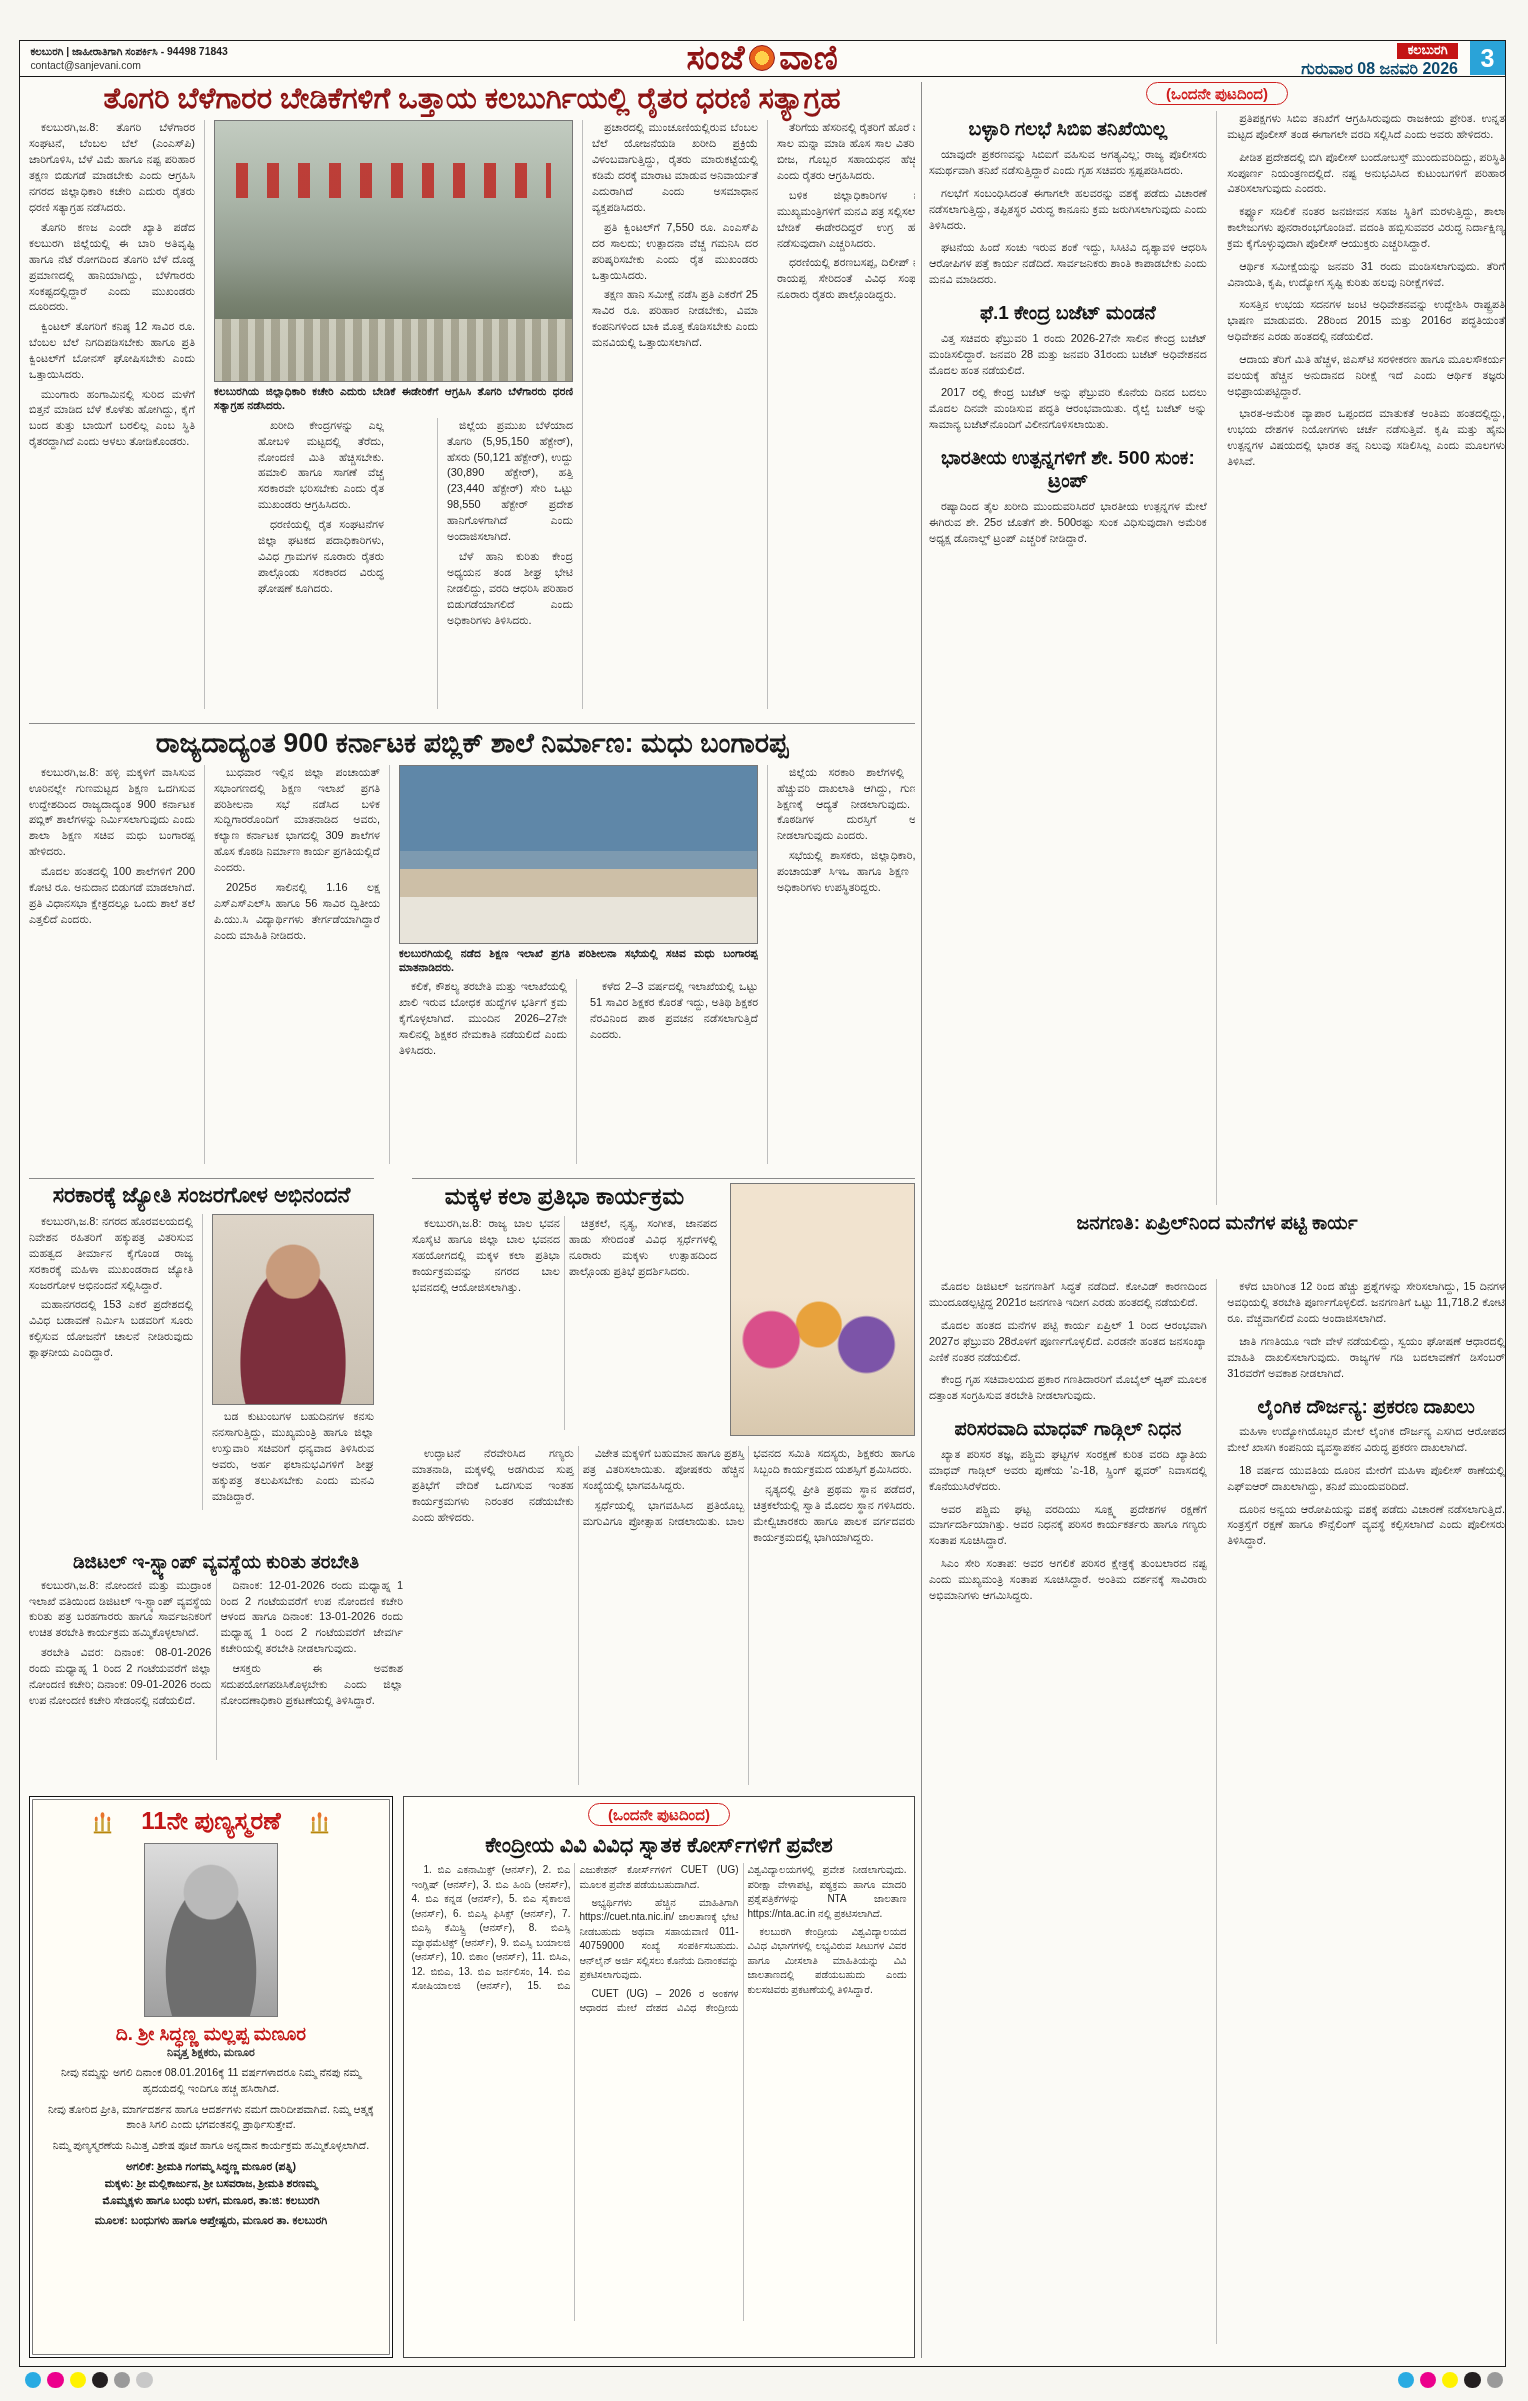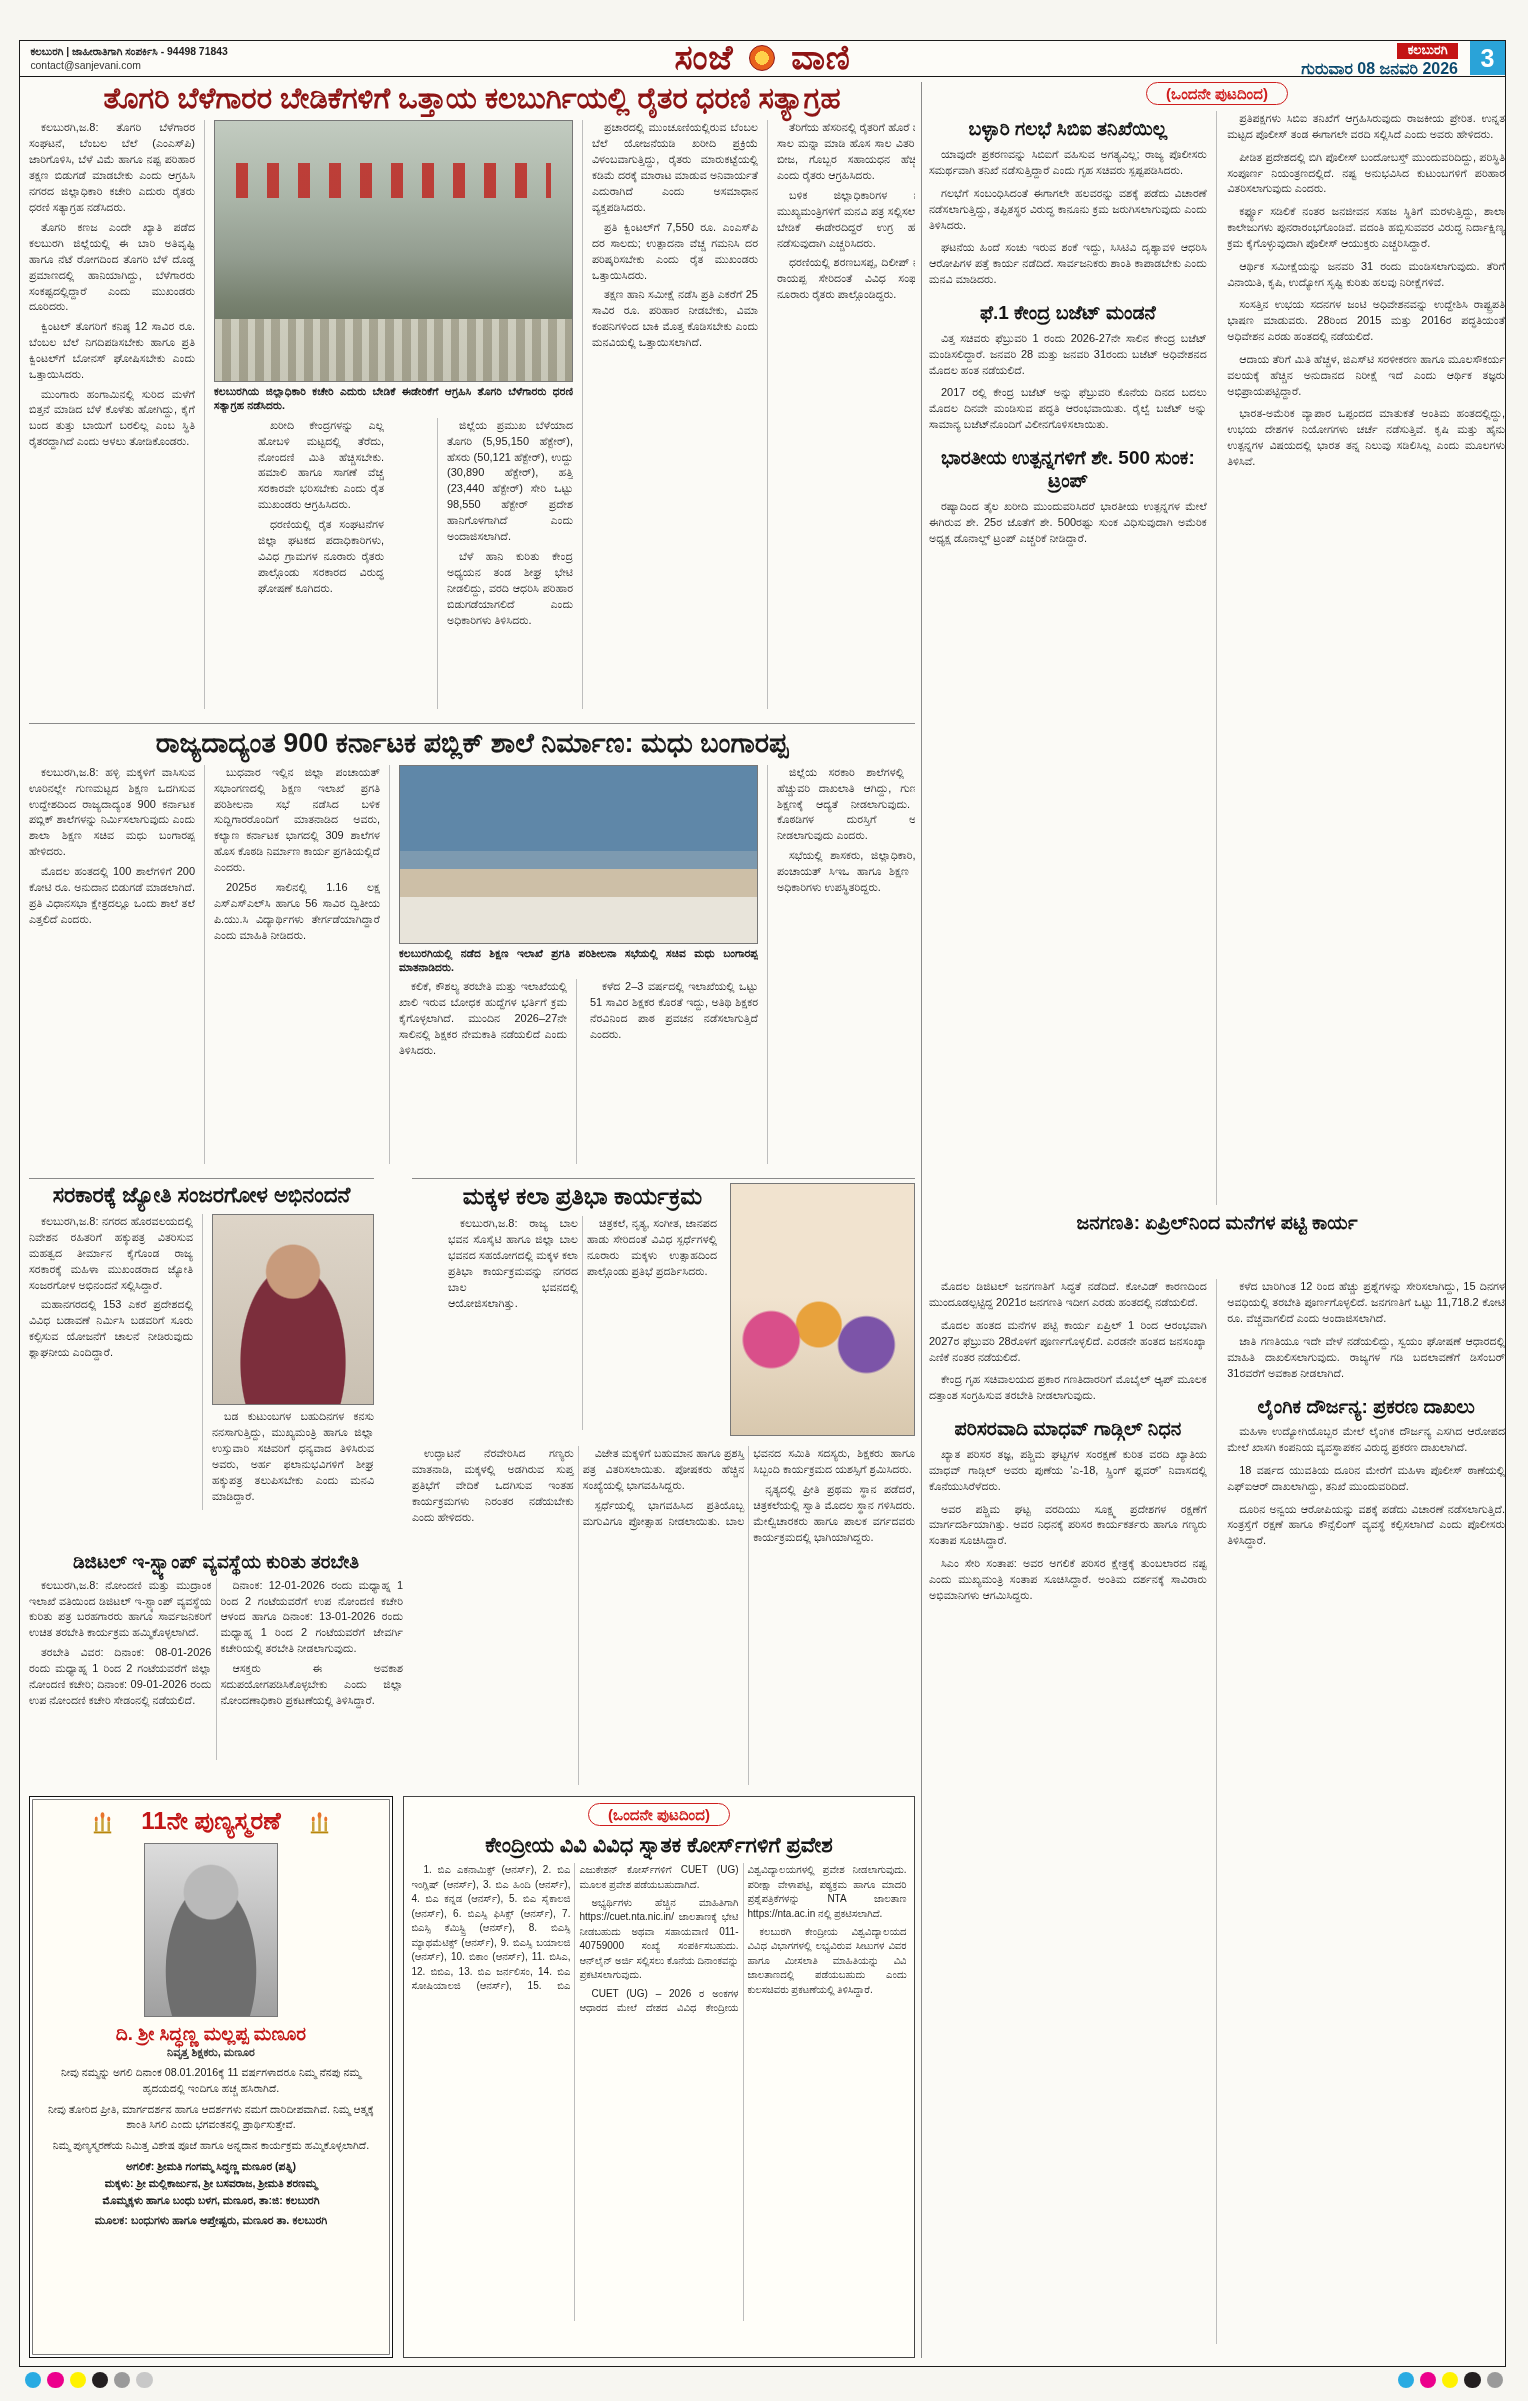--- a/index.html
+++ b/index.html
@@ -3,21 +3,21 @@
 <meta charset="utf-8">
 <style>
   html,body{margin:0;padding:0;background:#d9d8d3;}
   .page{position:relative;width:1528px;height:2401px;background:#f7f6f1;font-family:"Liberation Sans","DejaVu Sans",sans-serif;color:#1a1a1a;overflow:hidden;}
   .frame{position:absolute;left:19px;top:40px;width:1485px;height:2325px;border:1.5px solid #1c1c1c;background:#fbfaf6;}
 
   
   .mast{position:absolute;left:0;top:0;width:100%;height:35px;border-bottom:1.5px solid #161616;background:#fdfcf8;}
   .mast-contact{position:absolute;left:10.4px;top:3.7px;font-size:10.4px;font-weight:bold;color:#222;line-height:1.35;}
   .mast-contact .email{font-weight:normal;color:#333;}
-  .mast-title{position:absolute;left:50%;top:-3px;transform:translateX(-50%);font-size:34px;font-weight:800;color:#8e1313;letter-spacing:0.7px;display:flex;align-items:center;gap:16px;white-space:nowrap;}
+  .mast-title{position:absolute;left:50%;top:-3px;transform:translateX(-50%);font-size:34px;font-weight:800;color:#8e1313;letter-spacing:0.7px;display:flex;align-items:center;gap:4px;white-space:nowrap;}
   .mast-logo{display:inline-block;width:24px;height:24px;border-radius:50%;background:radial-gradient(circle,#ffd24a 0 40%,#e8611c 41% 100%);border:1.5px solid #8e1313;}
   .mast-right{position:absolute;right:47px;top:1.5px;text-align:right;}
   .edition{display:inline-block;background:#c41414;color:#fff;font-weight:bold;font-size:12.6px;padding:0.7px 10.4px;}
   .dateline{font-size:16px;font-weight:bold;color:#0c4a6e;margin-top:1.5px;}
   .page-badge{position:absolute;right:0;top:0;width:35px;height:34px;background:#2aa3d8;color:#fff;font-size:25px;font-weight:800;display:flex;align-items:center;justify-content:center;}
 
   
   p{margin:0 0 3.7px;text-indent:12px;}
   .btxt{font-size:11px;line-height:1.45;text-align:justify;overflow:hidden;}
   .caption{font-size:10.7px;font-weight:bold;line-height:1.3;text-align:justify;margin-top:3px;overflow:hidden;}
@@ -52,21 +52,21 @@
   
   .art-jyoti{position:absolute;left:9px;top:1137px;width:345px;height:365px;border-top:0.7px solid #8a8a8a;padding-top:4.4px;overflow:hidden;}
   .art-jyoti h2{margin:0 0 6px;font-size:21.4px;line-height:1.15;font-weight:800;text-align:center;color:#171717;}
   .j-body{display:flex;gap:9px;height:296px;}
   .j-col{width:164px;flex:none;}
   .j-right{flex:1;border-left:0.7px solid #bdbdbd;padding-left:9px;}
   .photo-portrait{height:189px;background:radial-gradient(circle at 50% 30%,#c89b7c 0 17%,rgba(0,0,0,0) 18%),radial-gradient(ellipse at 50% 78%,#7c2e3c 0 46%,rgba(0,0,0,0) 47%),linear-gradient(180deg,#ded5c8,#c9c0b2);margin-bottom:4.4px;}
 
   
   .art-children{position:absolute;left:392px;top:1137px;width:503px;height:612px;border-top:0.7px solid #8a8a8a;padding-top:4.4px;overflow:hidden;}
-  .c-top{display:flex;gap:13px;height:257px;margin-left:36px;}
+  .c-top{display:flex;gap:13px;height:257px;}
   .c-top-left{flex:1;overflow:hidden;}
   .art-children h2{margin:0 0 6px;font-size:23px;line-height:1.15;font-weight:800;text-align:center;color:#171717;}
   .c-intro{column-count:2;column-gap:9px;column-rule:0.7px solid #bdbdbd;height:214px;}
   .photo-children{width:183px;height:251px;flex:none;background:radial-gradient(circle at 22% 62%,#d94f8a 0 13%,rgba(0,0,0,0) 14%),radial-gradient(circle at 48% 56%,#e8a23c 0 13%,rgba(0,0,0,0) 14%),radial-gradient(circle at 74% 64%,#7c54a8 0 13%,rgba(0,0,0,0) 14%),linear-gradient(180deg,#f1e3cf 0 45%,#d8c8ae 100%);}
   .c-bottom{margin-top:6px;column-count:3;column-gap:9px;column-rule:0.7px solid #bdbdbd;height:339px;}
 
   
   .art-estamp{position:absolute;left:9px;top:1510px;width:374px;height:240px;overflow:hidden;}
   .art-estamp h2{margin:0 0 4.4px;font-size:18.5px;line-height:1.2;font-weight:800;text-align:center;color:#171717;}
   .e-body{column-count:2;column-gap:9px;column-rule:0.7px solid #bdbdbd;height:182px;}

